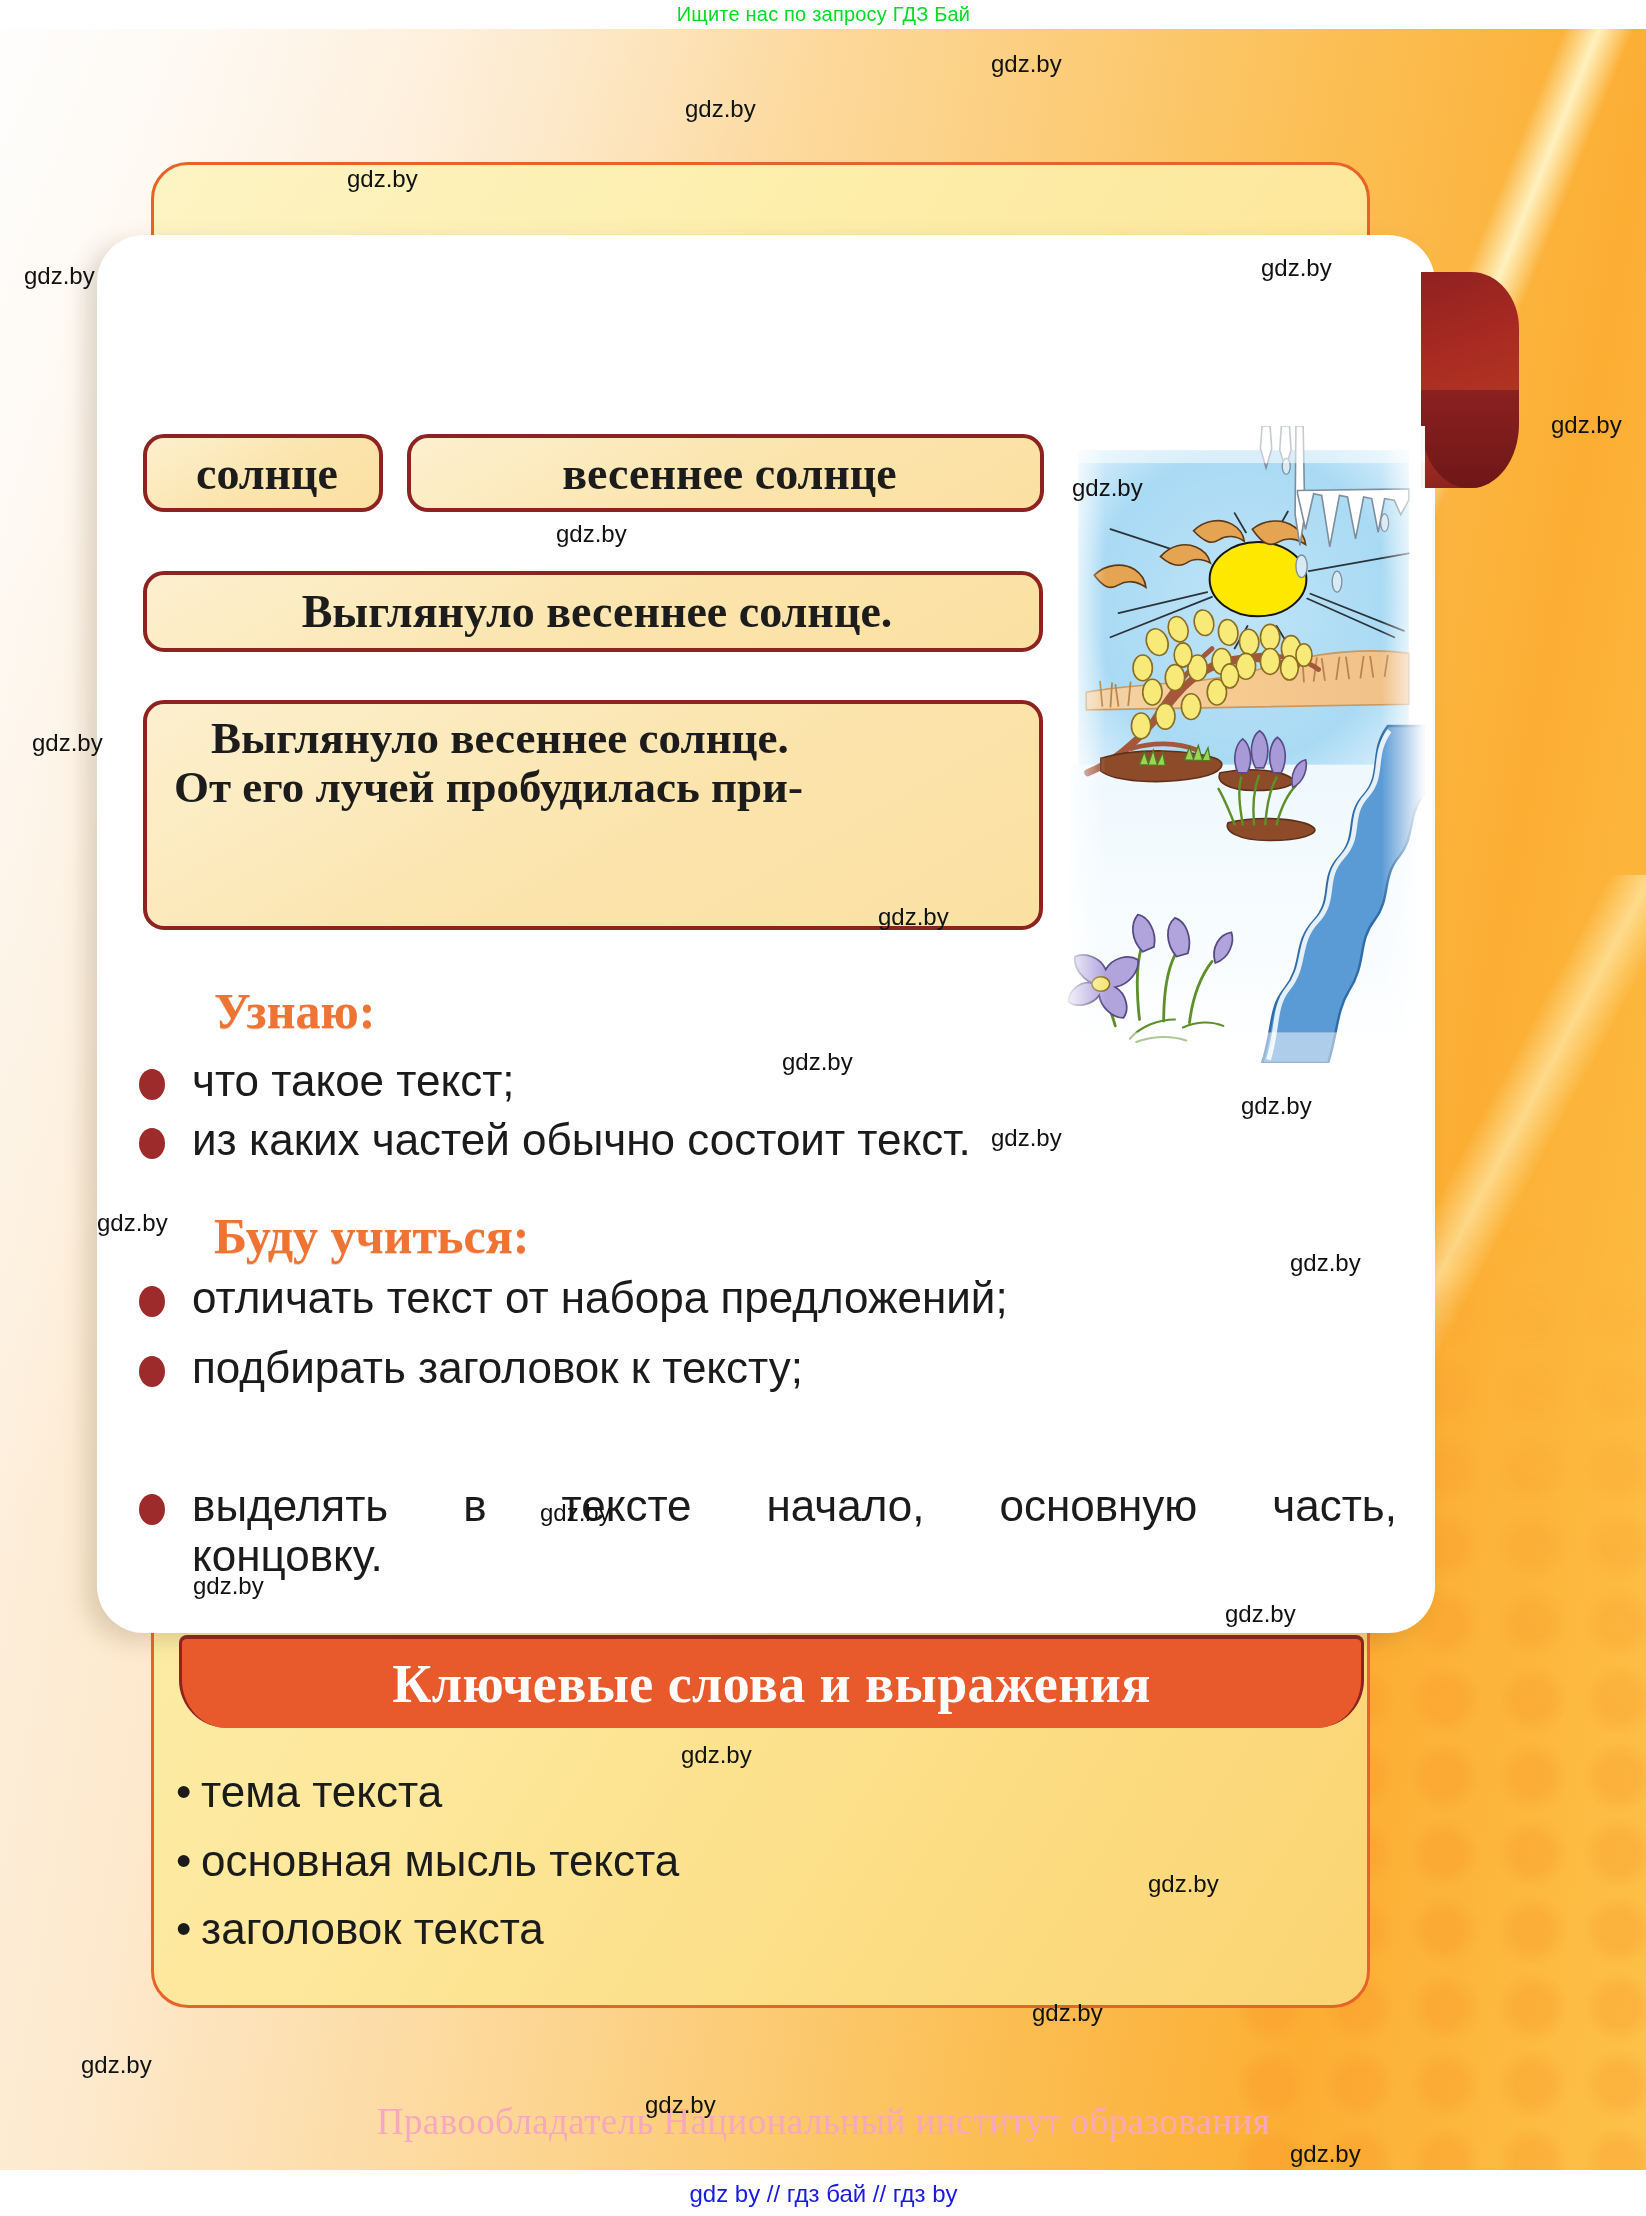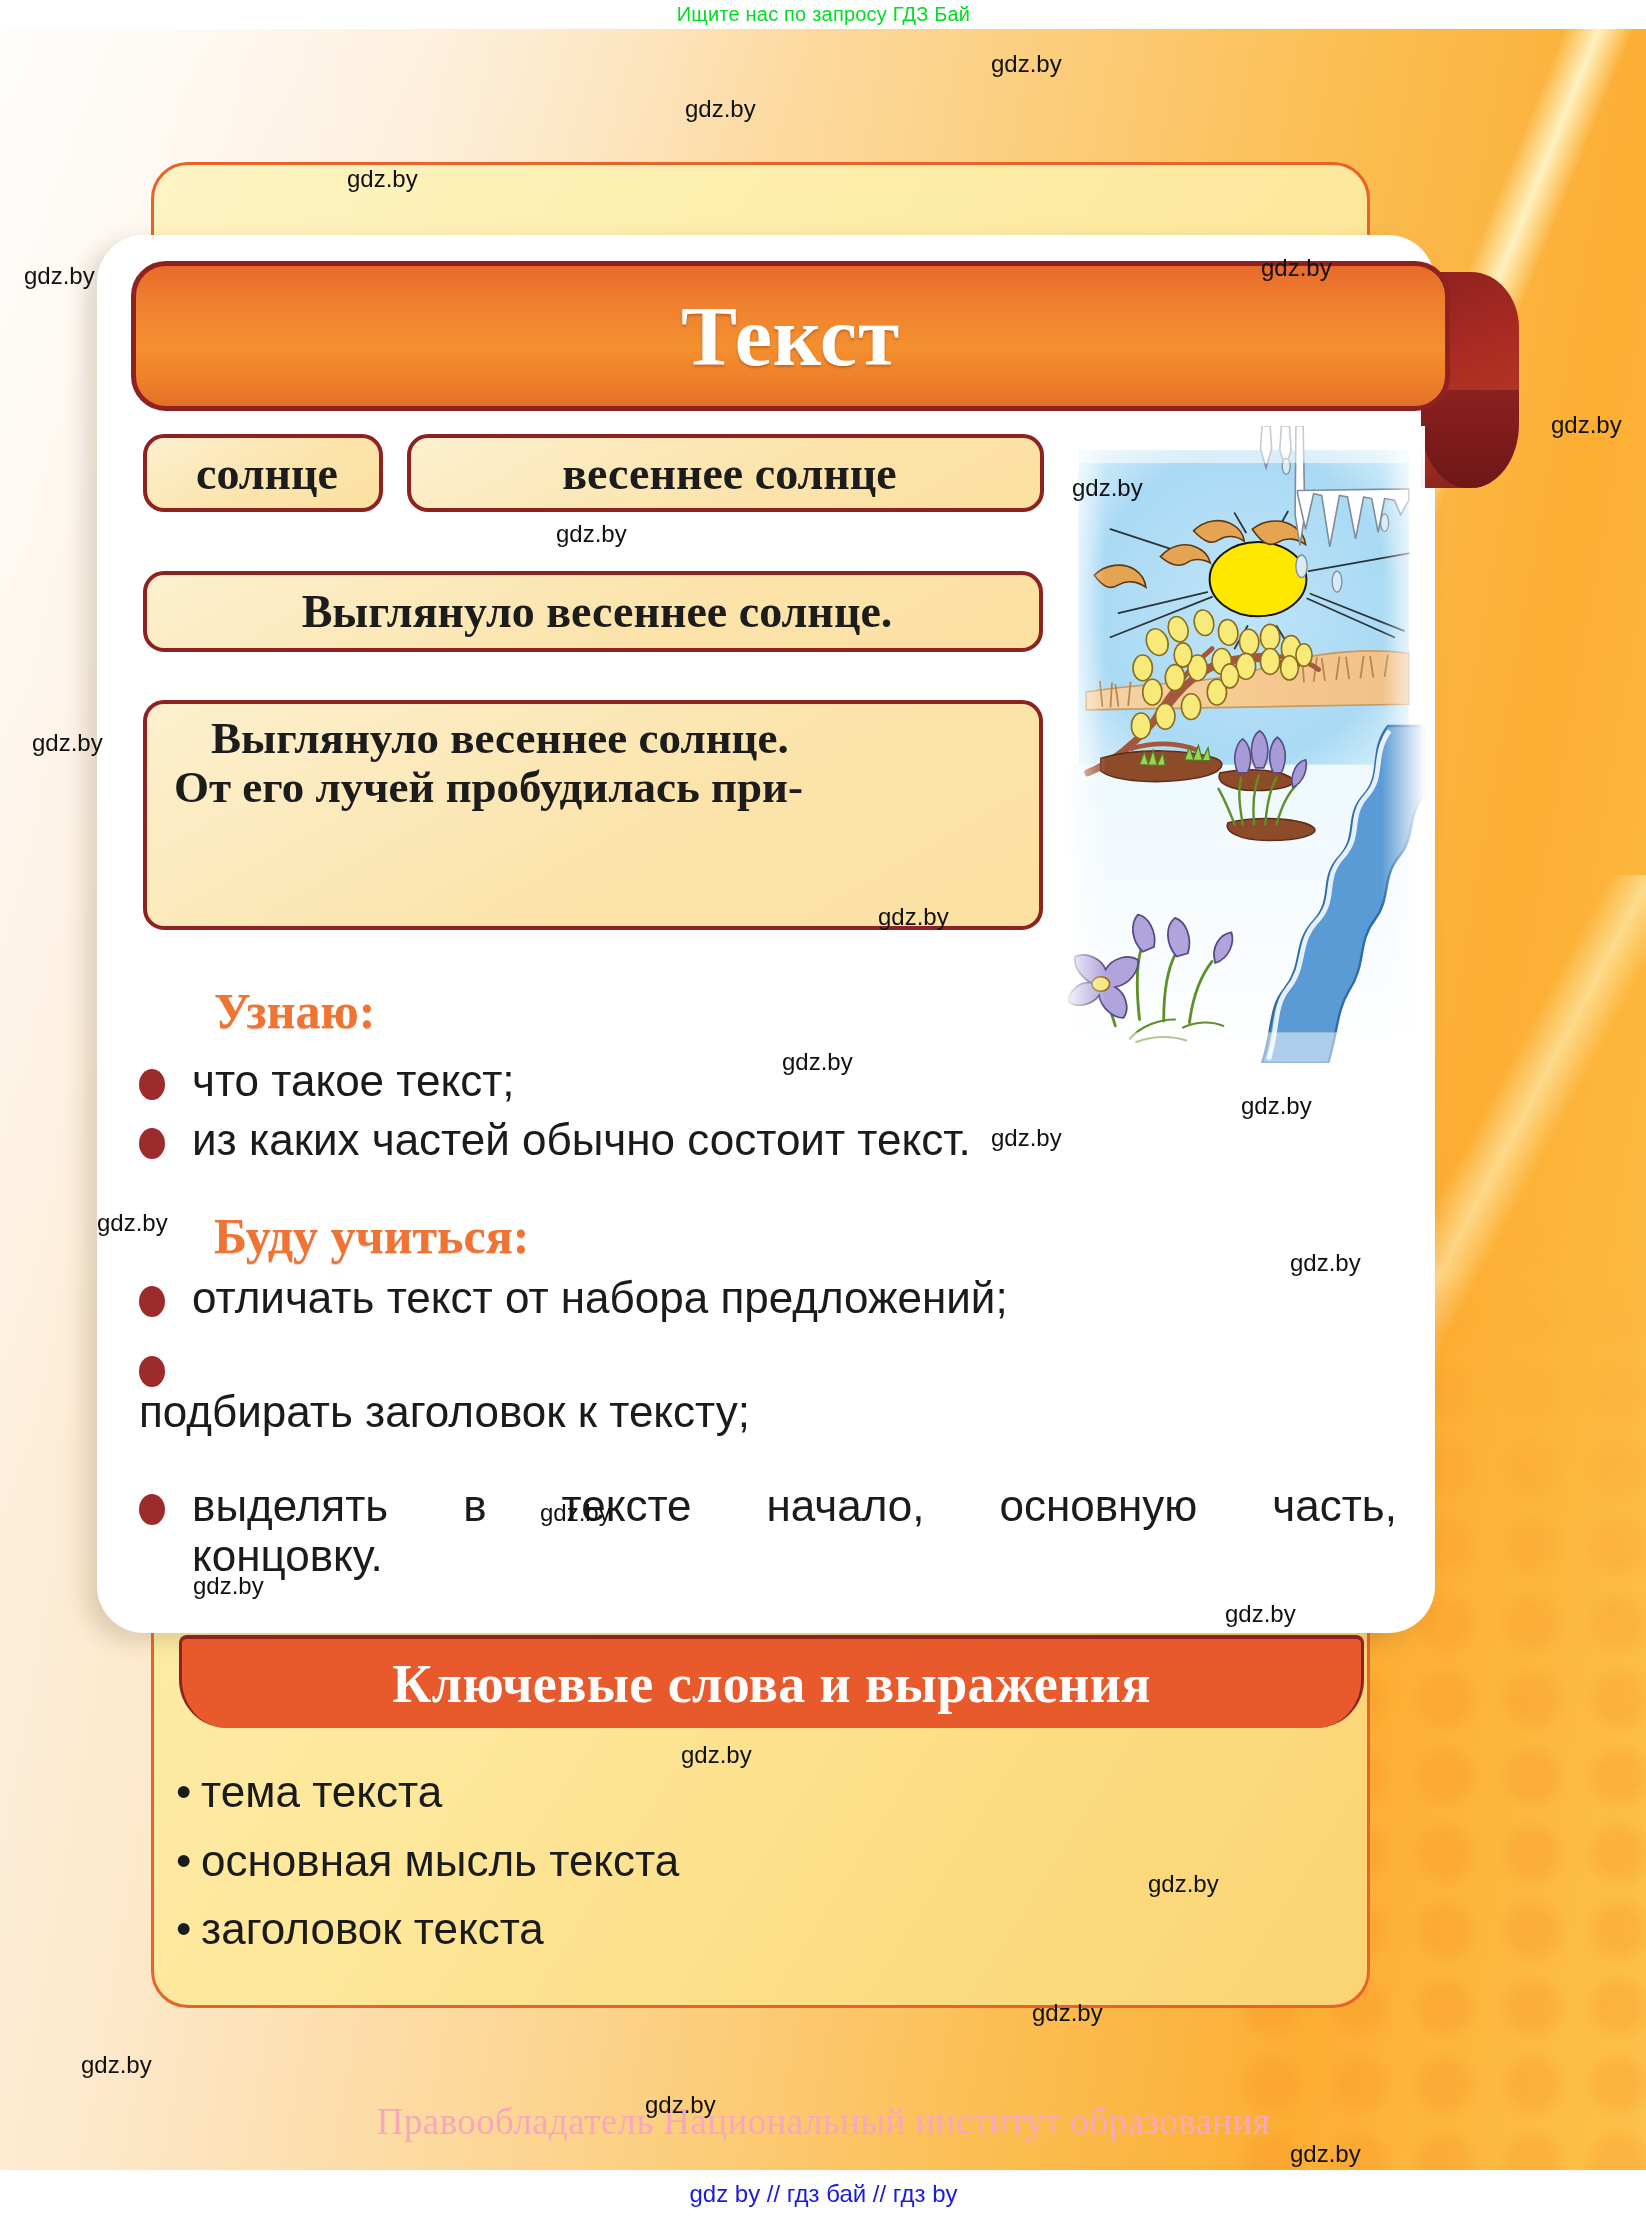--- a/index.html
+++ b/index.html
@@ -159,21 +159,21 @@
   }
   .bullet-text{
     font-family:"Liberation Sans", sans-serif;
     font-size:44px;line-height:1.14;color:#1b1b1b;
   }
   .bullet-text.justified{ width:1205px; text-align:justify; }
   .bullet-text.justified span.l1{ display:block; text-align:justify; text-align-last:justify;}
   #bl-1{ left:139px; top:1027px; }
   #bl-2{ left:139px; top:1086px; }
   #bw-1{ left:139px; top:1244px; }
-  #bw-2{ left:139px; top:1314px;flex-direction:column; }
+  #bw-2{ left:139px; top:1314px; }
   #bw-3{ left:139px; top:1383px; }
   #bw-4{ left:139px; top:1452px; }
 
   
   #key-banner{
     position:absolute;left:179px;top:1606px;width:1185px;height:93px;
     background:#e8592c;
     border-top:4.8px solid #8e2220;
     border-left:3.2px solid #8e2220;
     border-right:3.2px solid #8e2220;
@@ -236,23 +236,20 @@
   <div id="streak-b"></div>
   <div id="dot-field"></div>
 
   <div id="yellow-card"></div>
 
   <div id="white-card"></div>
 
   <div id="title-ribbon-wrap">
     <div id="ribbon-tail"></div>
     <div id="ribbon-tail2"></div>
-    <div id="title-ribbon">
-      <span class="title-text">Текст</span>
-    </div>
   </div>
 
   <div class="word-box" id="box-word">
     <span>солнце</span>
   </div>
   <div class="word-box" id="box-phrase">
     <span>весеннее солнце</span>
   </div>
   <div class="word-box" id="box-sentence">
     <span>Выглянуло весеннее солнце.</span>

